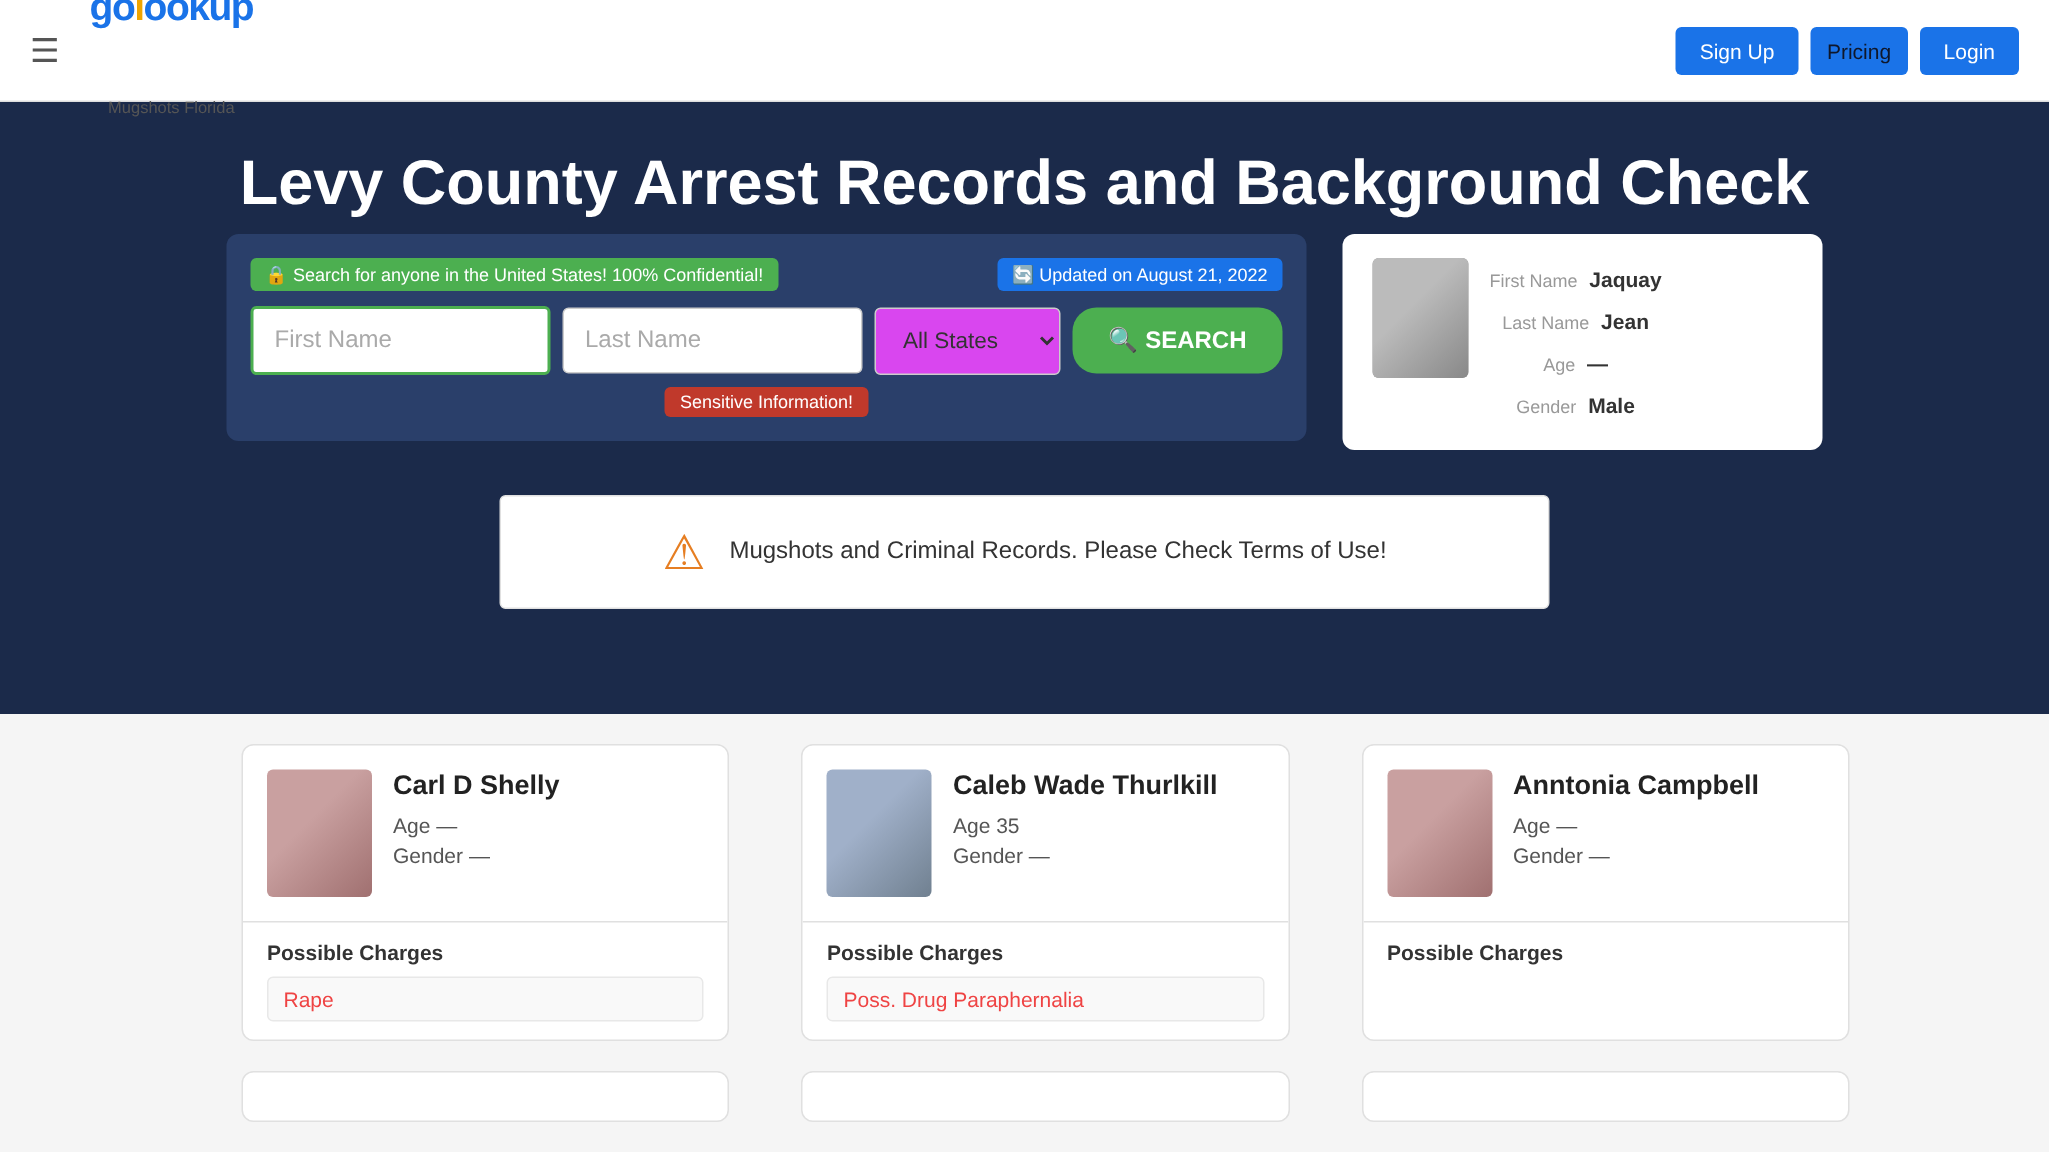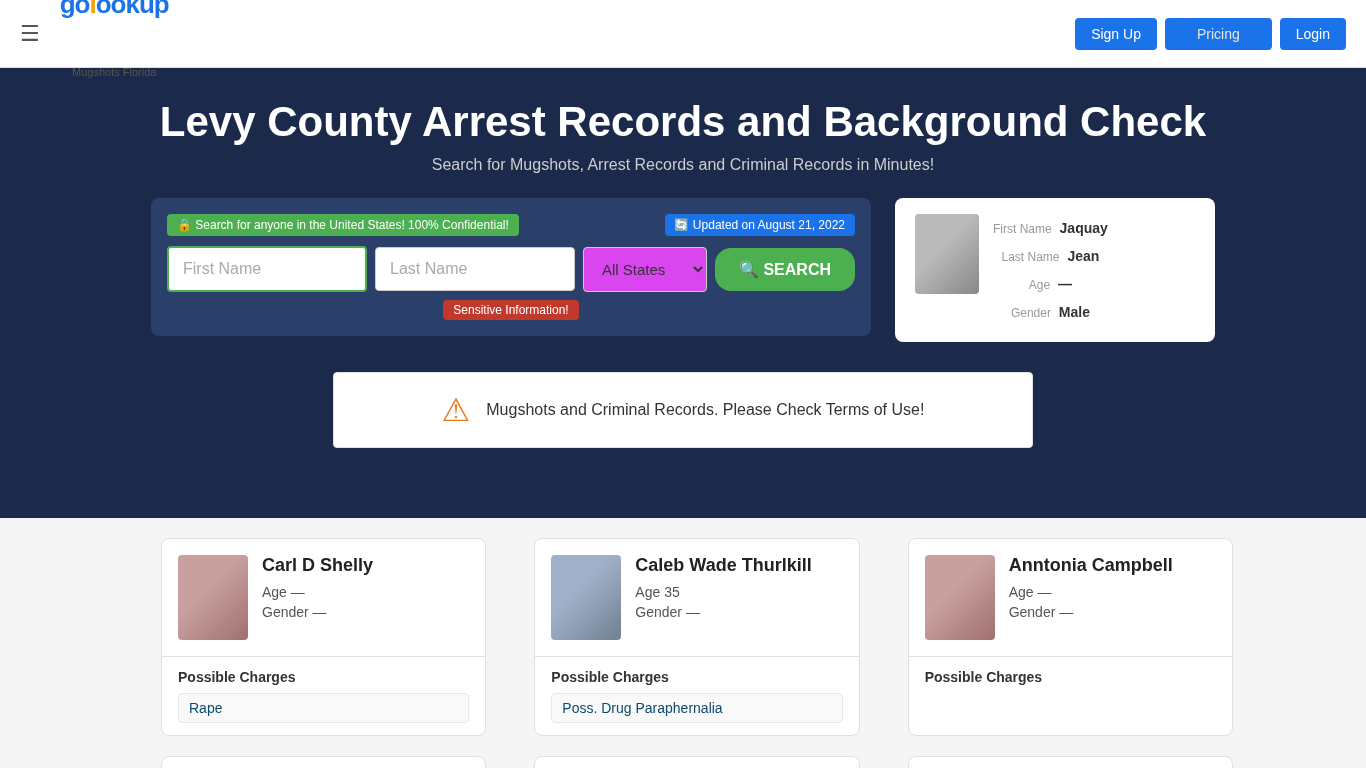--- a/index.html
+++ b/index.html
@@ -15,21 +15,21 @@
       border-bottom: 1px solid #ddd;
       height: 68px;
     }
     .header-left { display: flex; align-items: center; gap: 20px; }
     .hamburger { font-size: 22px; cursor: pointer; color: #555; }
     .logo-container { display: flex; flex-direction: column; align-items: center; gap: 46px; }
     .logo-text { font-size: 26px; font-weight: bold; color: #1a73e8; letter-spacing: -1px; }
     .logo-subtitle { font-size: 11px; color: #555; }
     .header-right { display: flex; gap: 8px; align-items: center; }
     .btn-signup { background: #1a73e8; color: #fff; border: none; padding: 8px 16px; border-radius: 4px; cursor: pointer; font-size: 14px; }
-    .btn-pricing { background: #1a73e8; color: #e5e5e5; border: none; padding: 8px 32px; border-radius: 4px; cursor: pointer; font-size: 14px; }
+    .btn-pricing { background: #1a73e8; color: #0f172a; border: none; padding: 8px 11px; border-radius: 4px; cursor: pointer; font-size: 14px; }
     .btn-login { background: #1a73e8; color: #fff; border: none; padding: 8px 16px; border-radius: 4px; cursor: pointer; font-size: 14px; }
 
     
     .hero {
       background: #1b2a4a;
       padding: 30px 20px 40px;
       text-align: center;
       color: #fff;
     }
     .hero h1 { font-size: 42px; font-weight: bold; margin-bottom: 10px; }
@@ -198,21 +198,21 @@
       border-top: 1px solid #e0e0e0;
       padding: 12px 16px;
     }
     .charges-label { font-weight: bold; font-size: 14px; margin-bottom: 8px; color: #333; }
     .charge-item {
       background: #f9f9f9;
       border: 1px solid #e8e8e8;
       border-radius: 4px;
       padding: 6px 10px;
       font-size: 14px;
-      color: #0c4a6e;
+      color: #ef4444;
     }
   </style>
 </head>
 <body>
 
 <header class="header">
   <div class="header-left">
     <span class="hamburger">☰</span>
     <div class="logo-container">
       <div class="logo-text">
@@ -223,21 +223,20 @@
   </div>
   <div class="header-right">
     <button class="btn-signup">Sign Up</button>
     <button class="btn-pricing">Pricing</button>
     <button class="btn-login">Login</button>
   </div>
 </header>
 
 <section class="hero">
   <h1>Levy County Arrest Records and Background Check</h1>
-  <p>Search for Mugshots, Arrest Records and Criminal Records in Minutes!</p>
 
   <div class="search-container">
 
     <div class="search-box">
       <div class="search-top-bar">
         <span class="search-confidential">🔒 Search for anyone in the United States! 100% Confidential!</span>
         <span class="search-updated">🔄 Updated on August 21, 2022</span>
       </div>
       <div class="search-inputs">
         <input type="text" placeholder="First Name" style="">

